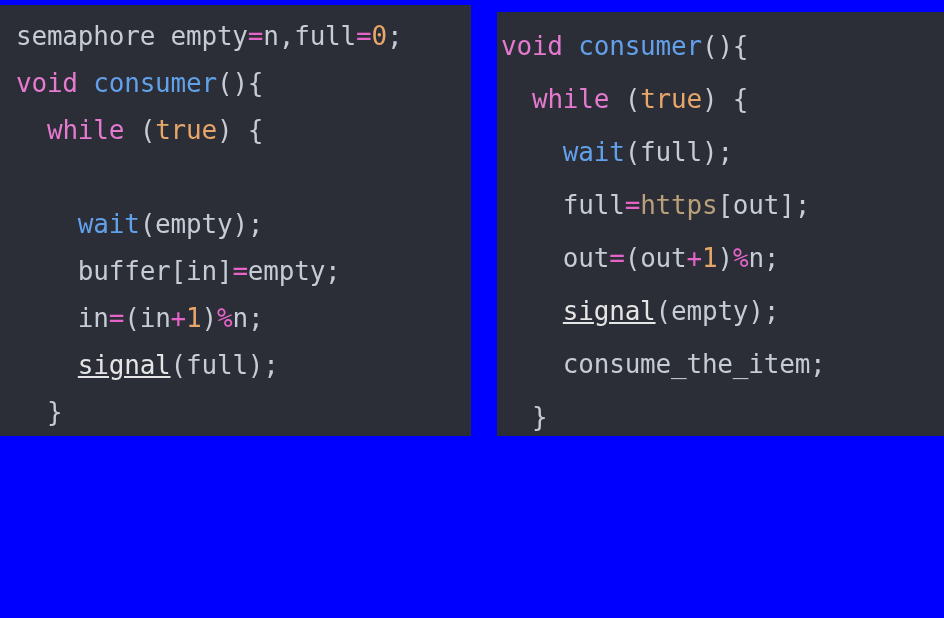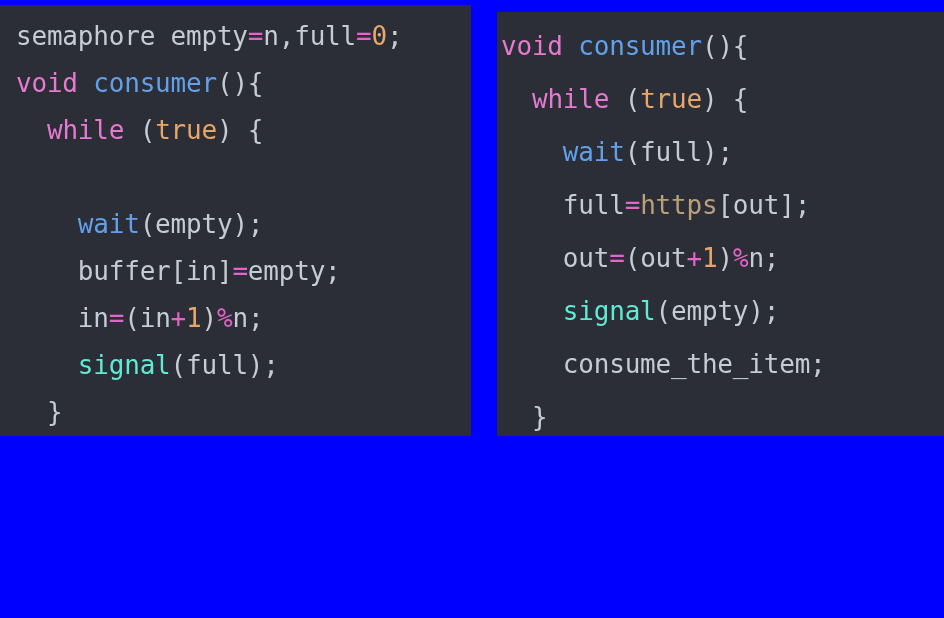--- a/index.html
+++ b/index.html
@@ -46,21 +46,21 @@
   }
   #panel-right .code-line {
     font-size: 26px;
     line-height: 53px;
   }
 
   
   .t-plain  { color: #c6ccd6; }
   .t-kw     { color: #e57ad0; }   
   .t-fn     { color: #62a0ea; }   
-  .t-call   { color: #5eead4; }   
+  .t-call   { color: #e5e5e5; text-decoration: underline; }   
   .t-num    { color: #e8a76a; }   
   .t-op     { color: #e464c8; }   
   .t-var    { color: #b9a07a; }
 
   
   #banner-wrap {
     position: absolute;
     left: 0;
     top: 492px;
     width: 944px;

